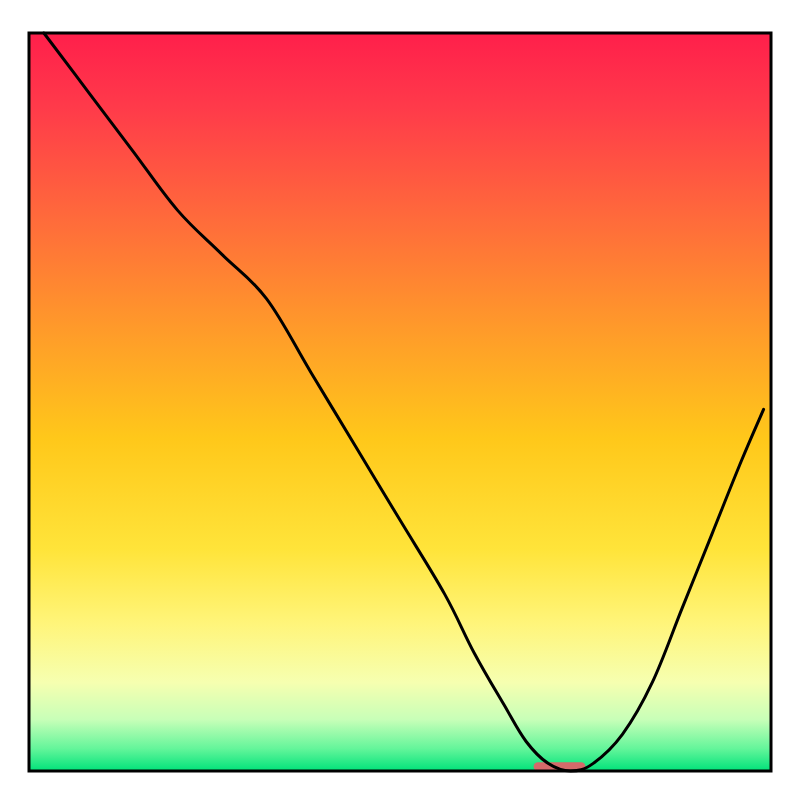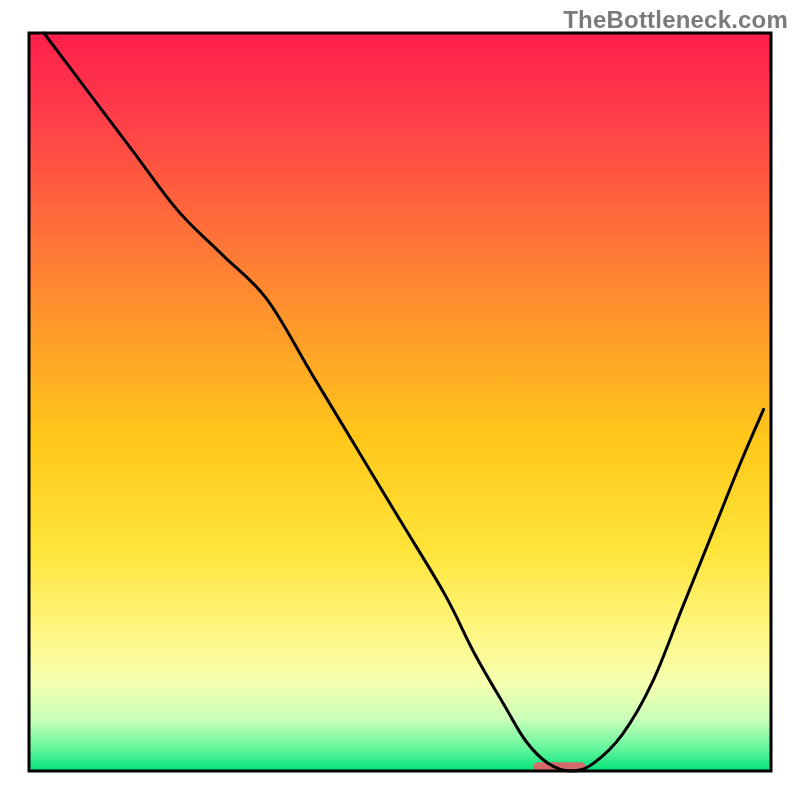--- a/index.html
+++ b/index.html
@@ -27,21 +27,20 @@
     user-select: none;
   }
   svg {
     display: block;
   }
 </style>
 </head>
 <body>
 
 <div class="wrap">
-  <div class="watermark">TheBottleneck.com</div>
   <svg id="chart" width="800" height="800" viewBox="0 0 800 800">
       <defs>
         <linearGradient id="bg-grad" x1="0" y1="0" x2="0" y2="1">
           <stop offset="0%" stop-color="#ff1f4b"></stop>
           <stop offset="10%" stop-color="#ff3a4a"></stop>
           <stop offset="25%" stop-color="#ff6a3b"></stop>
           <stop offset="40%" stop-color="#ff9a2a"></stop>
           <stop offset="55.00000000000001%" stop-color="#ffc81a"></stop>
           <stop offset="70%" stop-color="#ffe43a"></stop>
           <stop offset="80%" stop-color="#fff57a"></stop>

